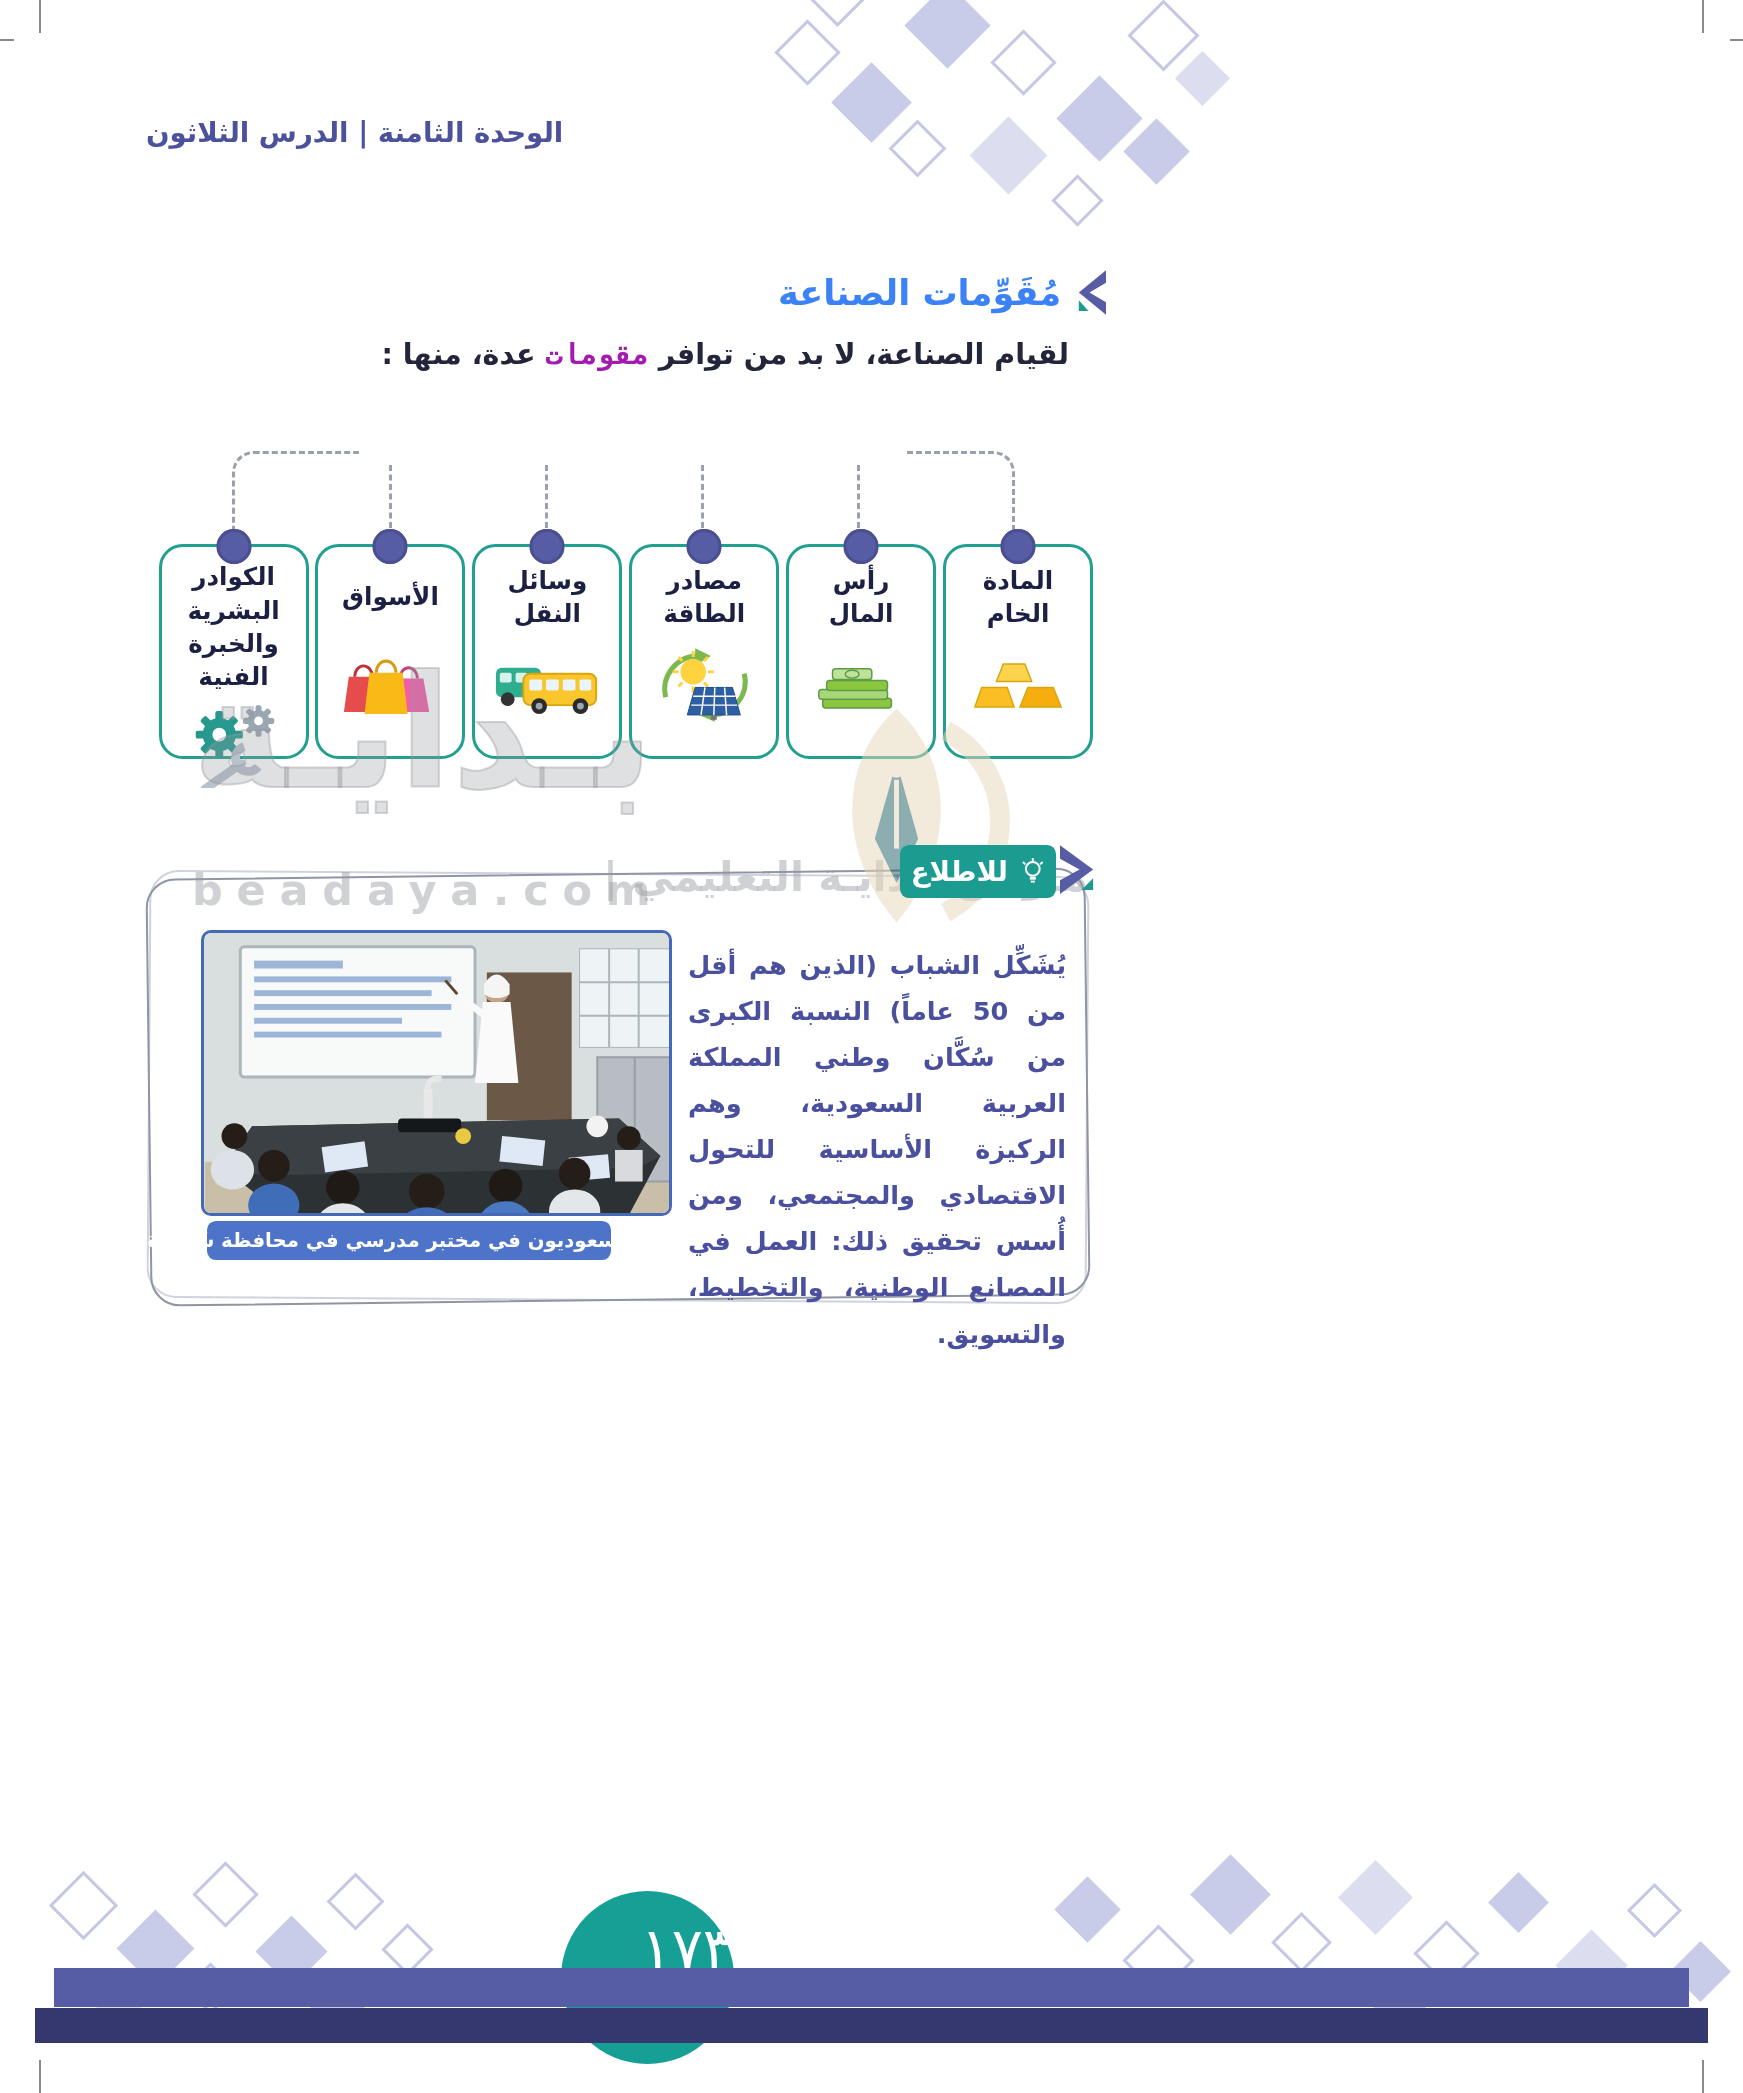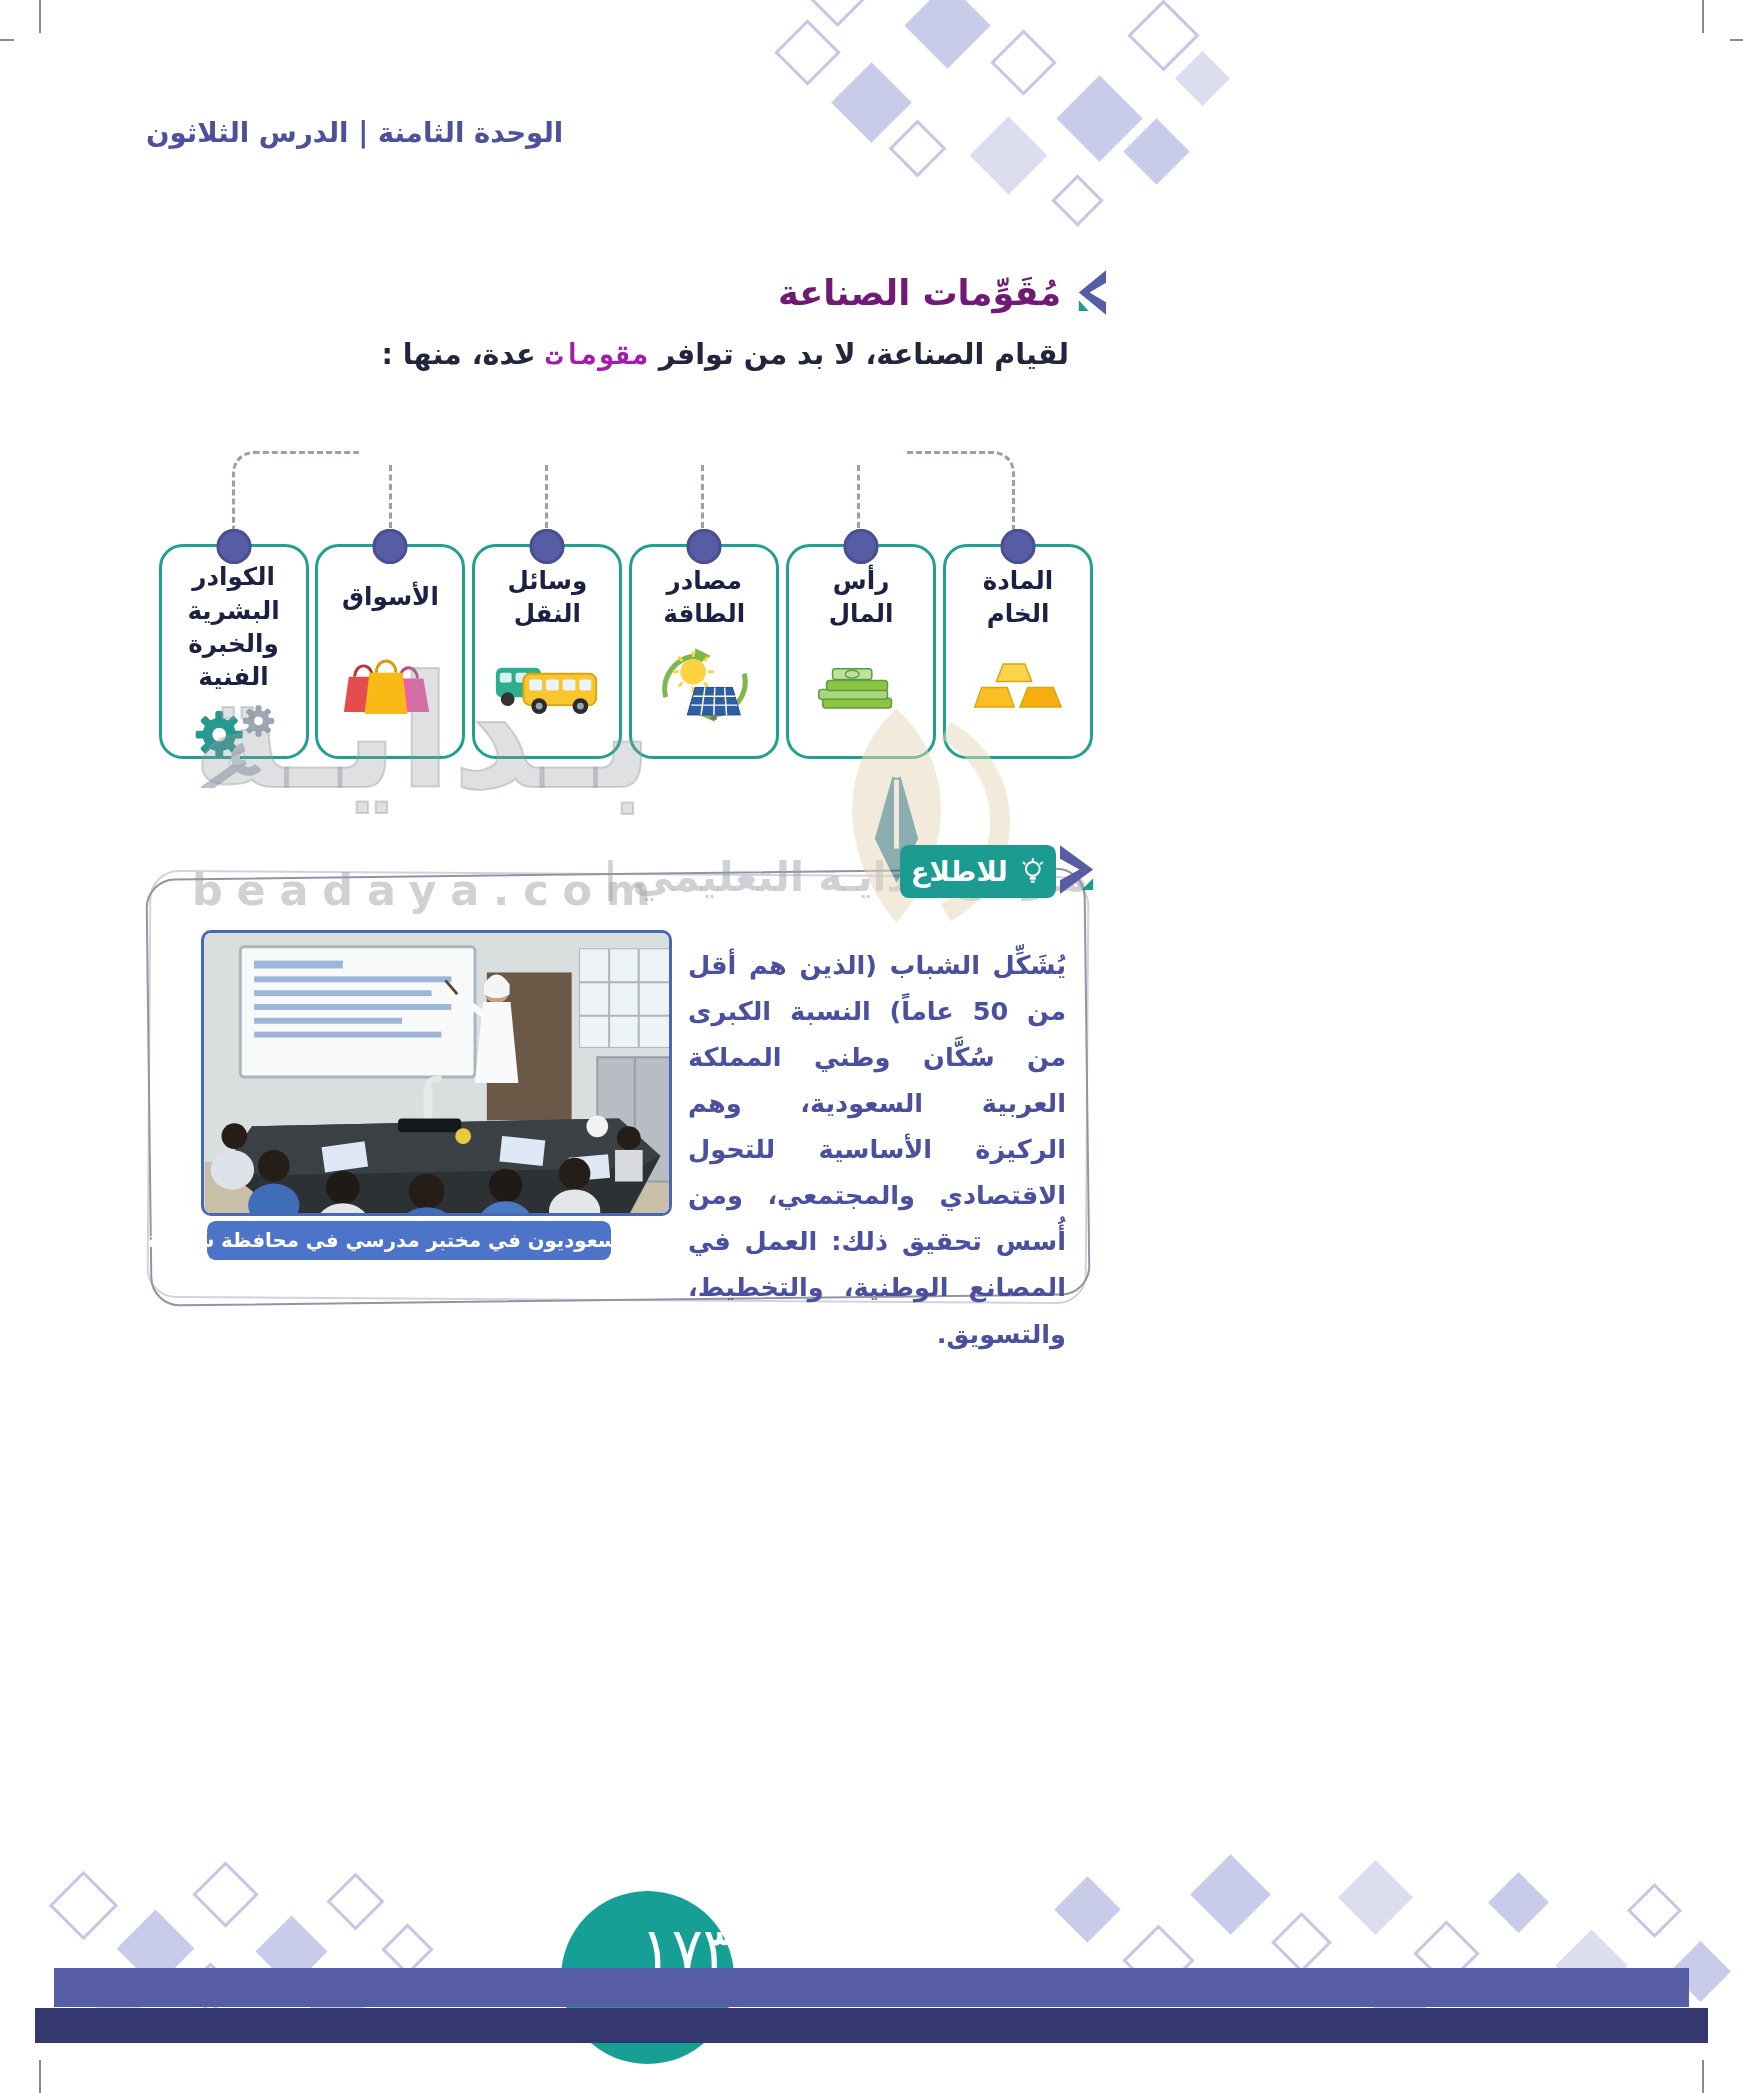--- a/index.html
+++ b/index.html
@@ -16,21 +16,21 @@
   .sf2 { background:#dcdeef; }
   .so  { border:3px solid #c5c8e4; background:transparent; }
 
   
   .unit-header { position:absolute; left:146px; top:116px; direction:rtl;
     font-size:27.6px; font-weight:700; color:#4c519b; z-index:2; }
 
   
   .section-title-row { position:absolute; top:270px; right:638px; display:flex;
     direction:rtl; align-items:center; gap:11.8px; z-index:2; }
-  .section-title { font-size:35px; font-weight:700; color:#701a75; }
+  .section-title { font-size:35px; font-weight:700; color:#3b82f6; }
 
   .intro { position:absolute; top:337px; right:675px; direction:rtl;
     font-size:28.6px; font-weight:700; color:#23263a; z-index:2; }
   .intro .hl { color:#a21caf;font-family:Liberation Mono, monospace; }
 
   
   .pill { position:absolute; left:359px; top:411px; width:550px; height:54px;
     background:#575da4; border-radius:27.6px; display:flex; align-items:center;
     justify-content:center; color:#fff; font-size:28.6px; font-weight:700;
     direction:rtl; z-index:2; }

